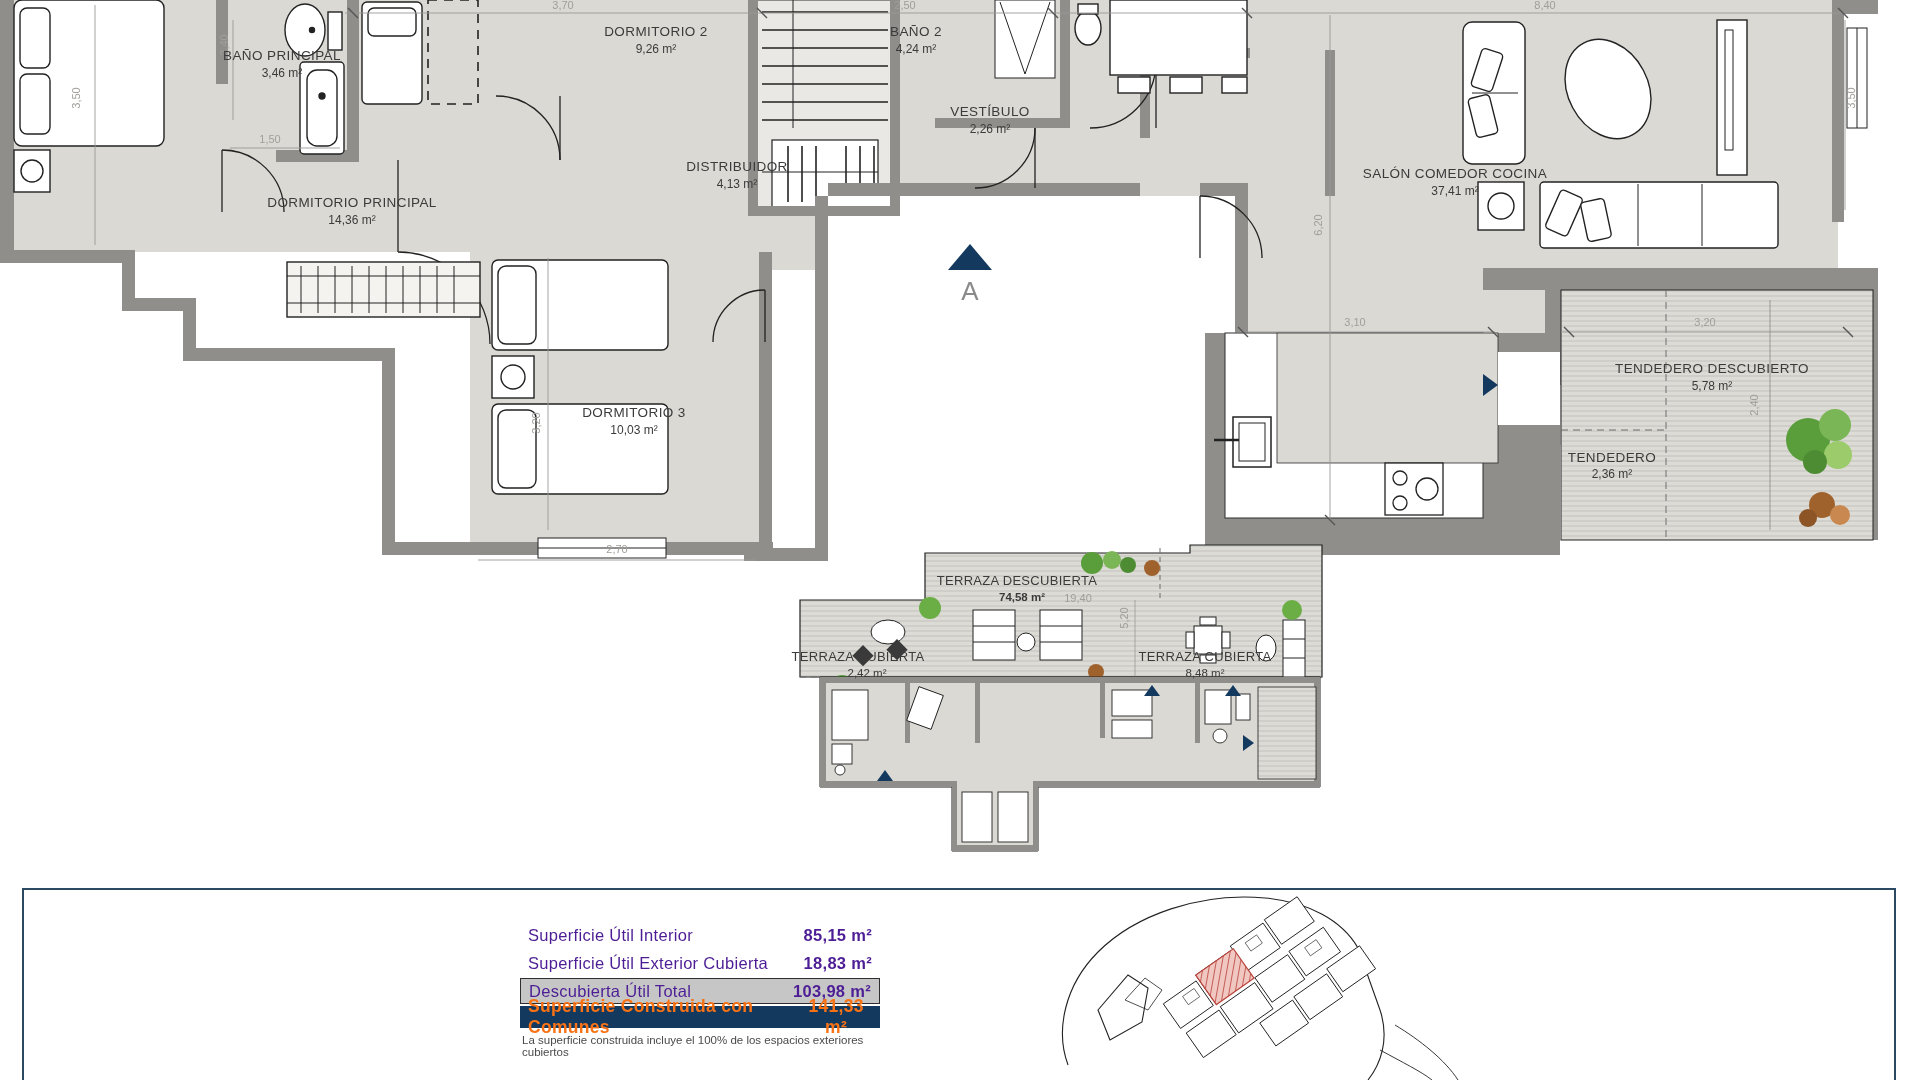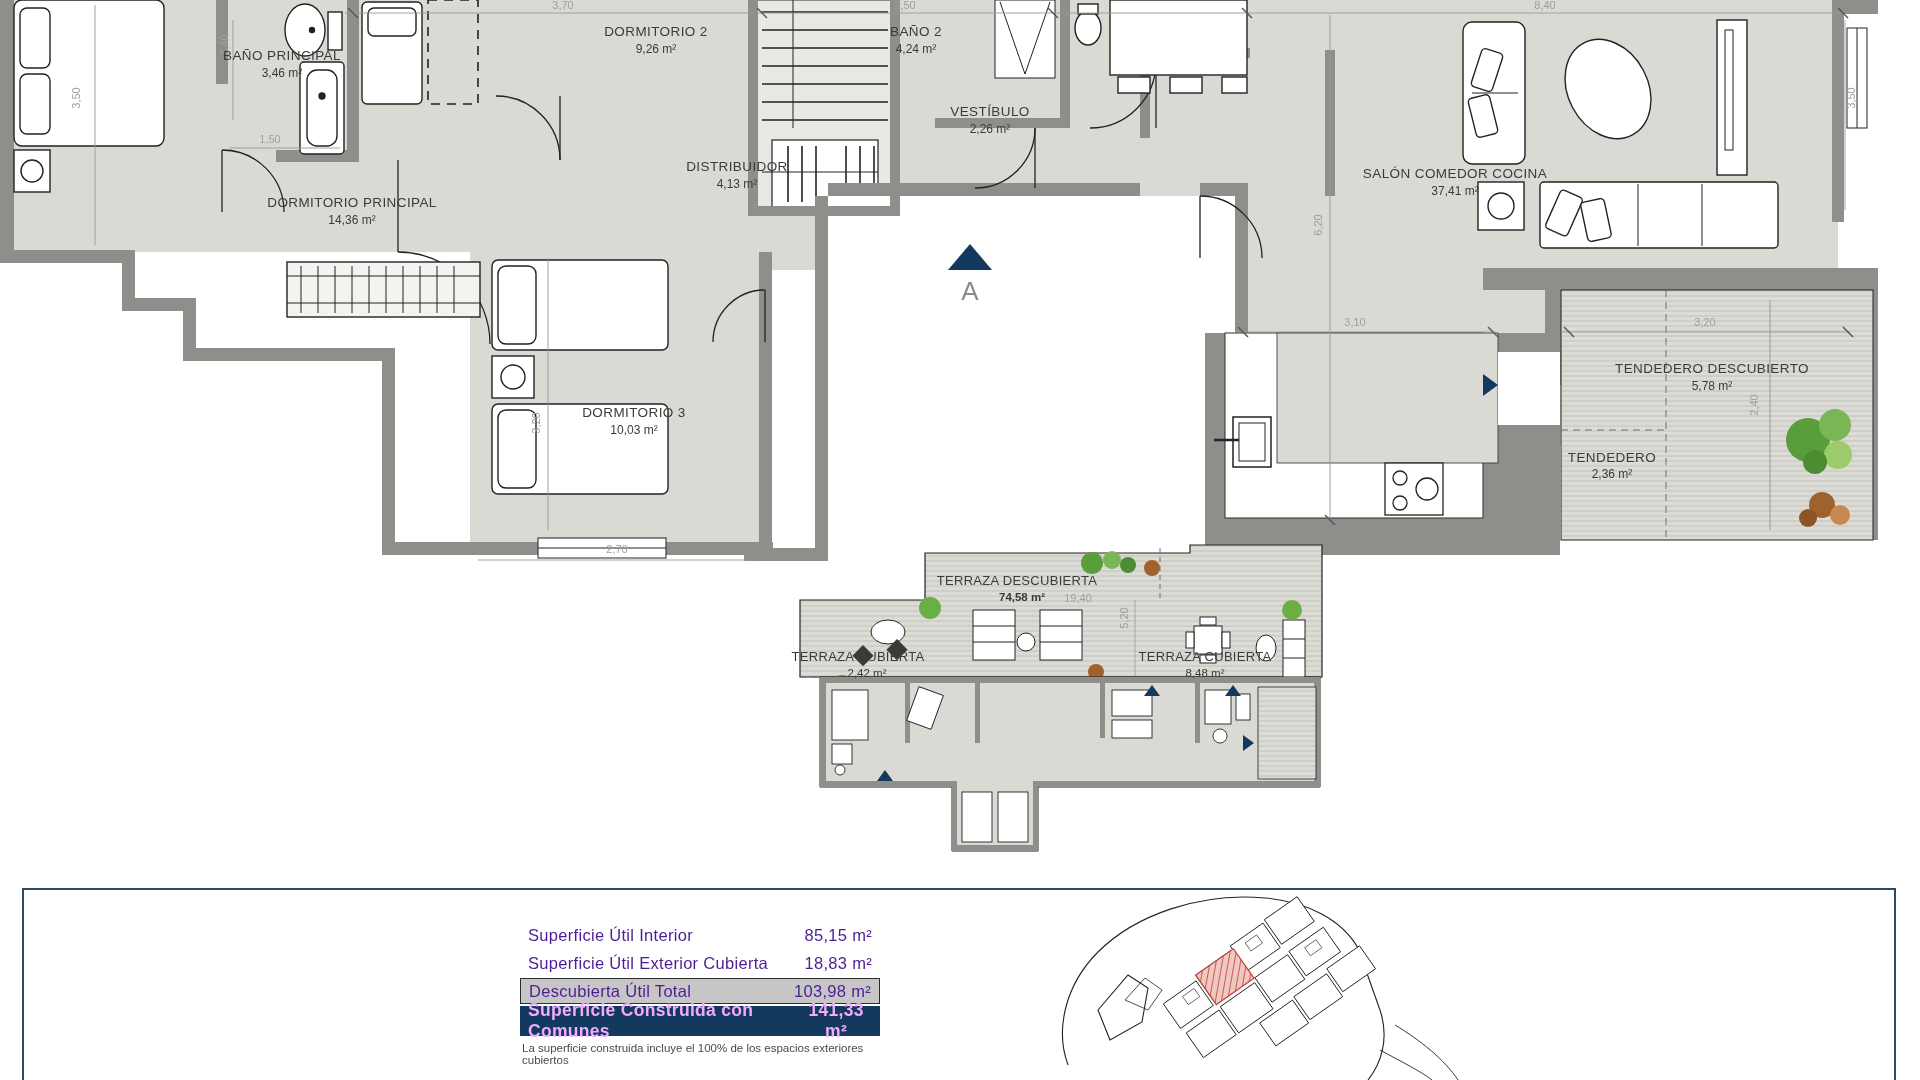--- a/index.html
+++ b/index.html
@@ -11,23 +11,23 @@
   .dim{font-size:11px;fill:#a09f9a;}
   .marker-letter{font-size:26px;fill:#8a8a8a;}
   .kp-name{font-size:13px;fill:#3b3b3b;letter-spacing:.3px;}
   .kp-area{font-size:11.5px;fill:#3b3b3b;}
   .panel{position:absolute;left:22px;top:888px;width:1874px;height:210px;
          background:#ffffff;border:2px solid #2c4a63;box-sizing:border-box;}
   .summary{position:absolute;left:520px;top:922px;width:360px;}
   .srow{display:flex;justify-content:space-between;align-items:center;
         height:26px;margin-bottom:2px;padding:0 8px;box-sizing:border-box;
         font-size:16.5px;font-weight:300;color:#4c1d95;letter-spacing:.3px;}
-  .srow .val{font-weight:400;}
+  .srow .val{font-weight:700;}
   .srow.gray{background:#c6c6c6;border:1.5px solid #2e2e2e;}
-  .srow.navy{background:#14395e;color:#f0abfc;font-weight:700;height:30px;font-size:17.5px;}
+  .srow.navy{background:#14395e;color:#f97316;font-weight:700;height:22px;font-size:17.5px;}
   .srow.navy .val{font-weight:700;text-align:center;}
   .footnote{margin-top:6px;padding:0 2px;font-size:11.5px;color:#4a4a4a;font-weight:300;}
   .siteplan{position:absolute;left:1050px;top:890px;}
 </style>
 </head>
 <body>
 
 <div class="page">
 
 <svg width="1920" height="880" viewBox="0 0 1920 880" style="position:absolute;left:0;top:0;">

